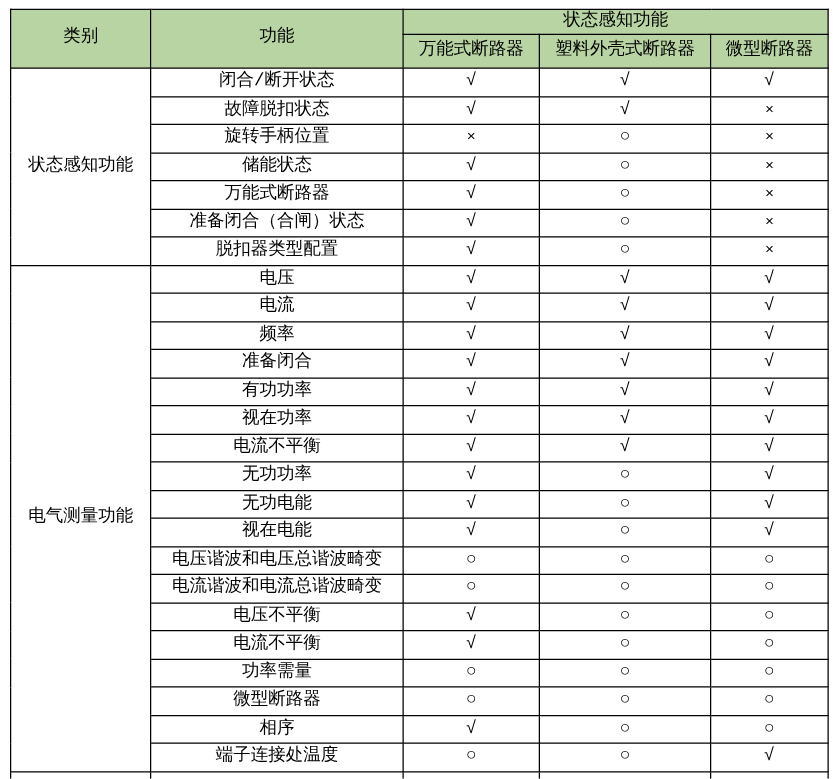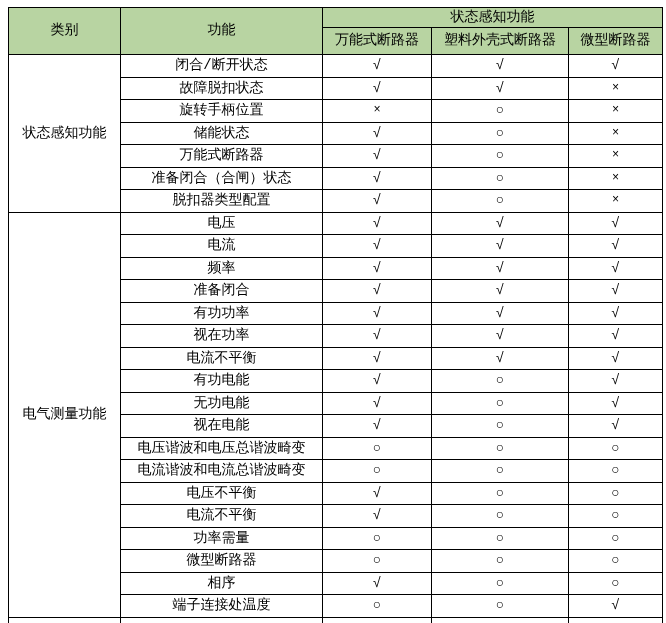--- a/index.html
+++ b/index.html
@@ -152,21 +152,21 @@
           <td class="value-cell sym-check">√</td>
           <td class="value-cell sym-check">√</td>
         </tr>
         <tr>
           <td>电流不平衡</td>
           <td class="value-cell sym-check">√</td>
           <td class="value-cell sym-check">√</td>
           <td class="value-cell sym-check">√</td>
         </tr>
         <tr>
-          <td>有功电能</td>
+          <td>无功功率</td>
           <td class="value-cell sym-check">√</td>
           <td class="value-cell sym-circle">○</td>
           <td class="value-cell sym-check">√</td>
         </tr>
         <tr>
           <td>无功电能</td>
           <td class="value-cell sym-check">√</td>
           <td class="value-cell sym-circle">○</td>
           <td class="value-cell sym-check">√</td>
         </tr>

